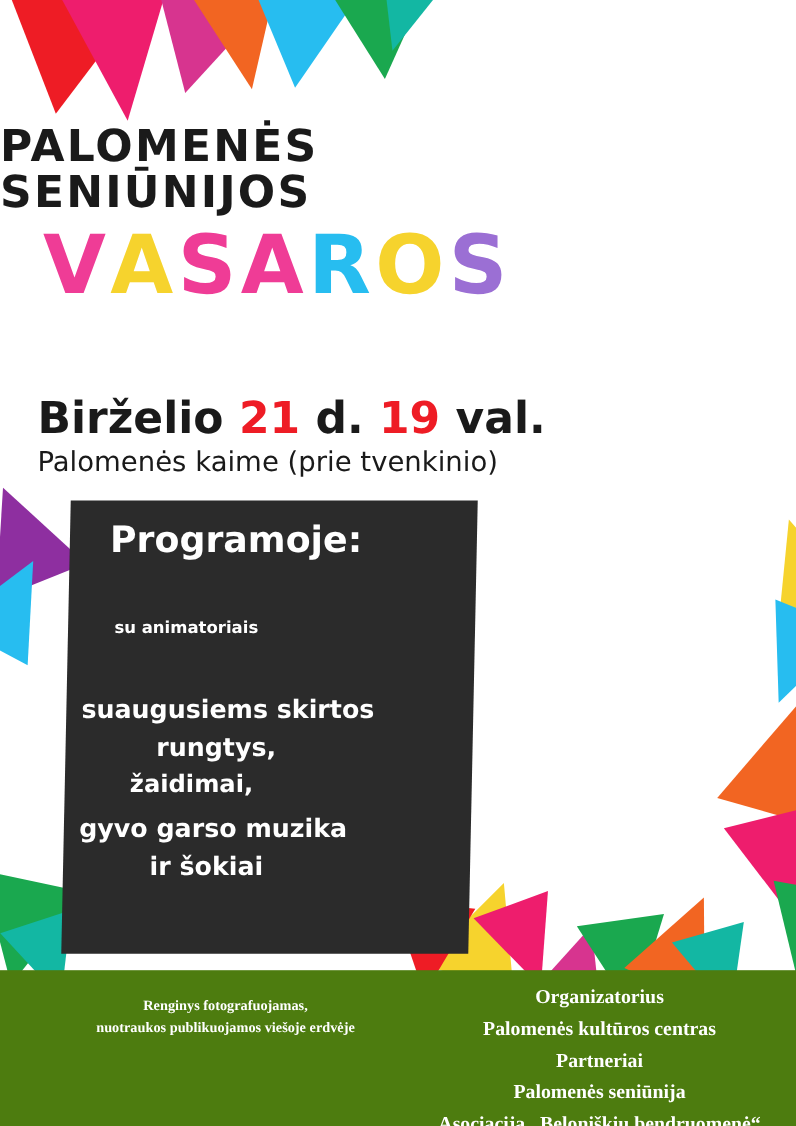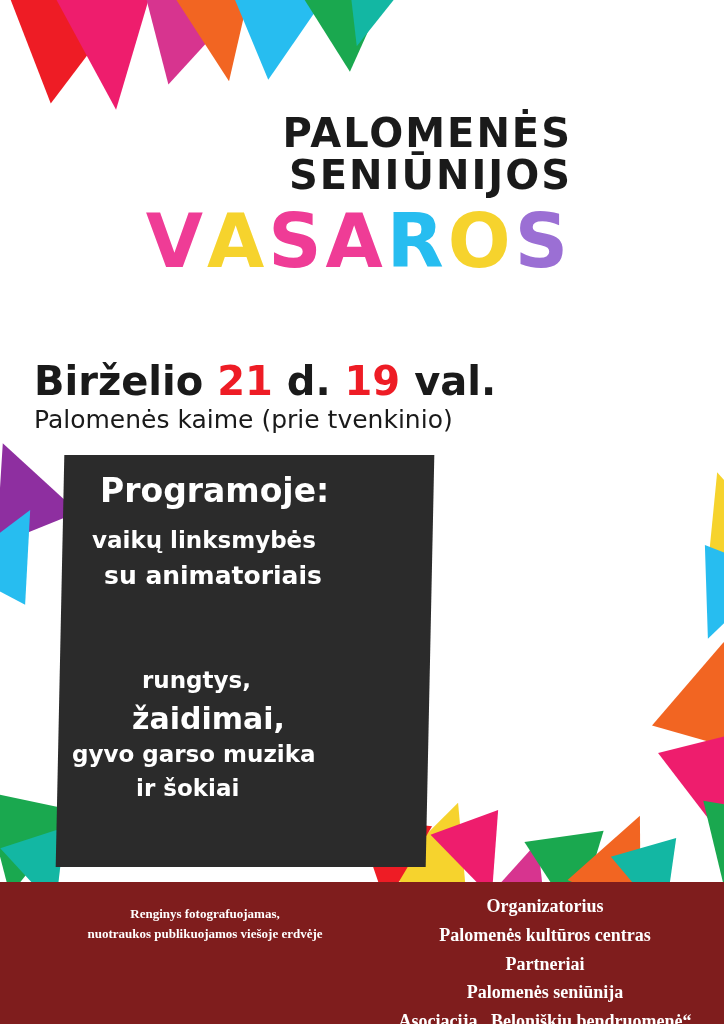--- a/index.html
+++ b/index.html
@@ -28,21 +28,21 @@
     height: 0;
     pointer-events: none;
   }
 
   
   .headline {
     position: absolute;
     left: 0;
     top: 112px;
     width: 572px;
-    text-align: right;
+    text-align: left;
   }
   .line1 {
     font-family: "DejaVu Sans", sans-serif;
     font-weight: bold;
     font-size: 40px;
     letter-spacing: 2px;
     color: #1a1a1a;
     margin: 0;
     line-height: 1.05;
   }
@@ -127,45 +127,45 @@
     font-family: "DejaVu Sans", sans-serif;
     font-weight: bold;
     font-size: 23px;
   }
   .prog-l2 {
     position: absolute;
     left: 44px;
     top: 106px;
     font-family: "DejaVu Sans", sans-serif;
     font-weight: bold;
-    font-size: 25px;
+    font-size: 15px;
   }
   .prog-l3 {
     position: absolute;
     left: 14px;
     top: 178px;
     font-family: "DejaVu Sans", sans-serif;
     font-weight: bold;
     font-size: 23px;
   }
   .prog-l4 {
     position: absolute;
     left: 82px;
     top: 212px;
     font-family: "DejaVu Sans", sans-serif;
     font-weight: bold;
     font-size: 23px;
   }
   .prog-l5 {
     position: absolute;
-    left: 72px;
+    left: 58px;
     top: 246px;
     font-family: "DejaVu Sans", sans-serif;
     font-weight: bold;
-    font-size: 30px;
+    font-size: 22px;
   }
   .prog-l6 {
     position: absolute;
     left: 12px;
     top: 286px;
     font-family: "DejaVu Sans", sans-serif;
     font-weight: bold;
     font-size: 23px;
   }
   .prog-l7 {
@@ -177,21 +177,21 @@
     font-size: 23px;
   }
 
   
   .footer {
     position: absolute;
     left: 0;
     bottom: 0;
     width: 724px;
     height: 142px;
-    background: #7f1d1d;
+    background: #4d7c0f;
   }
   .footer-left {
     position: absolute;
     left: 20px;
     top: 22px;
     width: 370px;
     text-align: center;
     color: #ffffff;
     font-family: "Liberation Serif", serif;
     font-weight: bold;
@@ -253,22 +253,22 @@
   <div class="dateblock">
     <div class="date-main">
       <span>Birželio </span><span class="accent">21</span><span> d. </span><span class="accent">19</span><span> val.</span>
     </div>
     <div class="date-sub">Palomenės kaime (prie tvenkinio)</div>
   </div>
 
   <div class="panel"></div>
   <div class="panel-inner">
     <div class="prog-title">Programoje:</div>
-    <div class="prog-l1">vaikų linksmybės</div>
     <div class="prog-l2">su animatoriais</div>
+    <div class="prog-l3">suaugusiems skirtos</div>
     <div class="prog-l4">rungtys,</div>
     <div class="prog-l5">žaidimai,</div>
     <div class="prog-l6">gyvo garso muzika</div>
     <div class="prog-l7">ir šokiai</div>
   </div>
 
   <div class="footer">
     <div class="footer-left">
         <div>Renginys fotografuojamas,</div>
         <div>nuotraukos publikuojamos viešoje erdvėje</div>

